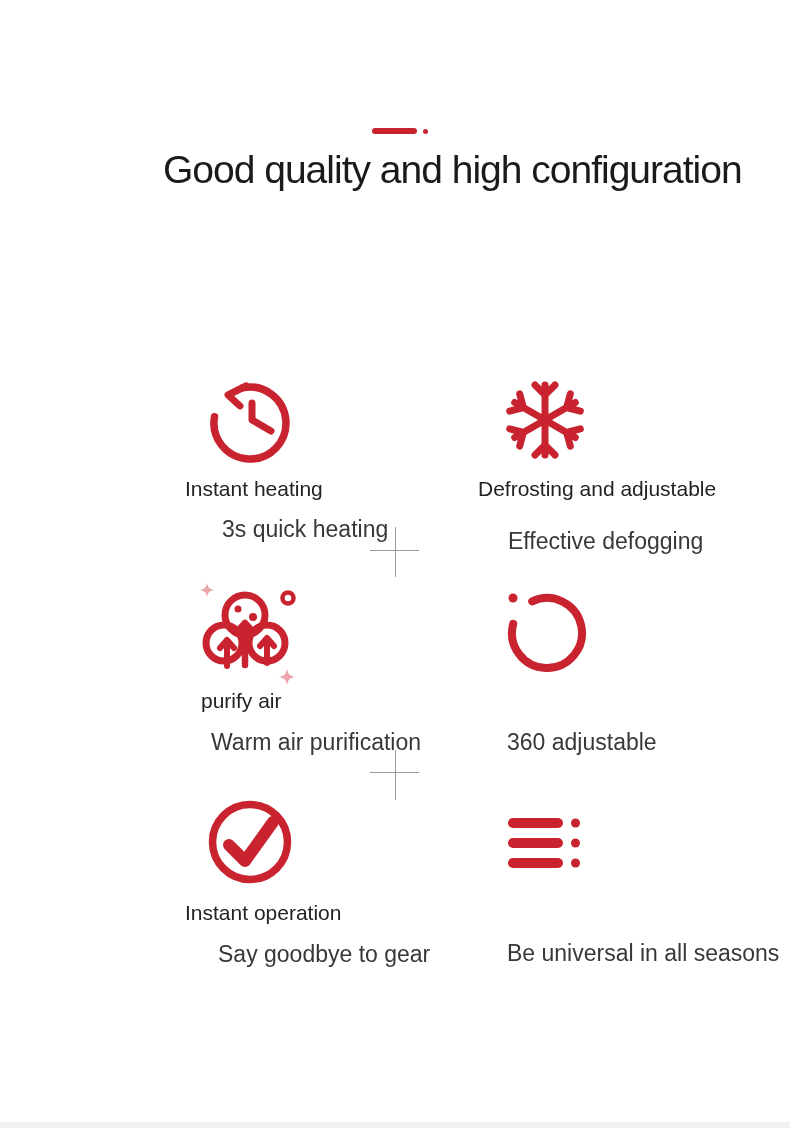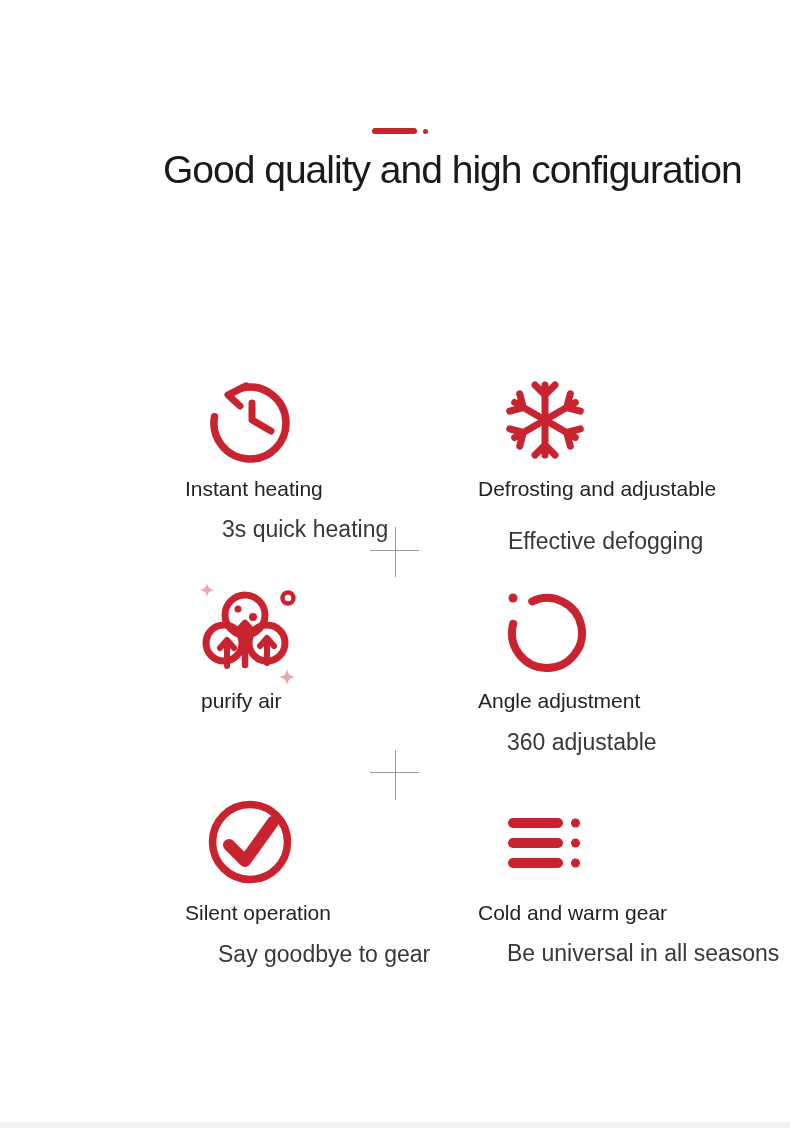--- a/index.html
+++ b/index.html
@@ -102,44 +102,43 @@
     <circle class="stroke-red" stroke-width="7" cx="26" cy="63" r="18"></circle>
     <circle class="stroke-red" stroke-width="7" cx="69" cy="63" r="18"></circle>
     <circle class="fill-red" cx="40" cy="29" r="3.5"></circle>
     <circle class="fill-red" cx="55" cy="37" r="4"></circle>
     <path class="stroke-red" stroke-width="6.5" d="M38 53 L47 43 L56 53 M47 45 L47 85"></path>
     <path class="stroke-red" stroke-width="6" d="M22 68 L29 60 L36 68 M29 62 L29 86"></path>
     <path class="stroke-red" stroke-width="6" d="M62 66 L69 58 L76 66 M69 60 L69 83"></path>
     <path class="fill-pink" d="M89 89 C90.3 94.5 91.2 95.4 97 97 C91.2 98.6 90.3 99.5 89 105 C87.7 99.5 86.8 98.6 81 97 C86.8 95.4 87.7 94.5 89 89 Z"></path>
   </svg>
   <div class="abs feature-title" style="left:201px;top:690px;">purify air</div>
+  <div class="abs feature-subtitle" style="left:211px;top:731px;">Warm air purification</div>
 
   <svg class="abs" style="left:505px;top:590px;" width="88" height="88" viewBox="0 0 88 88">
     <path class="stroke-red" stroke-width="8" d="M27.2 11.3 A35 35 0 1 1 8.2 33.9"></path>
     <circle class="fill-red" cx="8" cy="8" r="4.5"></circle>
   </svg>
-  <div class="abs feature-title" style="left:478px;top:690px;">Angle adjustment</div>
   <div class="abs feature-subtitle" style="left:507px;top:731px;">360 adjustable</div>
 
   <div class="abs cross-v" style="left:395px;top:750px;"></div>
   <div class="abs cross-h" style="left:370px;top:772px;"></div>
 
   <svg class="abs" style="left:205px;top:797px;" width="90" height="90" viewBox="0 0 90 90">
     <circle class="stroke-red" stroke-width="7.5" cx="45" cy="45" r="37.5"></circle>
     <path class="stroke-red" stroke-width="12" d="M24 48 L40 64 L68 25"></path>
   </svg>
-  <div class="abs feature-title" style="left:185px;top:902px;">Silent operation</div>
+  <div class="abs feature-title" style="left:185px;top:902px;">Instant operation</div>
   <div class="abs feature-subtitle" style="left:218px;top:943px;">Say goodbye to gear</div>
 
   <svg class="abs" style="left:505px;top:813px;" width="80" height="60" viewBox="0 0 80 60">
     <rect class="fill-red" x="3" y="5" width="55" height="10" rx="5"></rect>
     <rect class="fill-red" x="3" y="25" width="55" height="10" rx="5"></rect>
     <rect class="fill-red" x="3" y="45" width="55" height="10" rx="5"></rect>
     <circle class="fill-red" cx="70.5" cy="10" r="4.5"></circle>
     <circle class="fill-red" cx="70.5" cy="30" r="4.5"></circle>
     <circle class="fill-red" cx="70.5" cy="50" r="4.5"></circle>
   </svg>
-  <div class="abs feature-title" style="left:478px;top:902px;">Cold and warm gear</div>
   <div class="abs feature-subtitle" style="left:507px;top:942px;">Be universal in all seasons</div>
 
   <div class="abs bottom-edge"></div>
 
 </div>
 
 </body></html>

